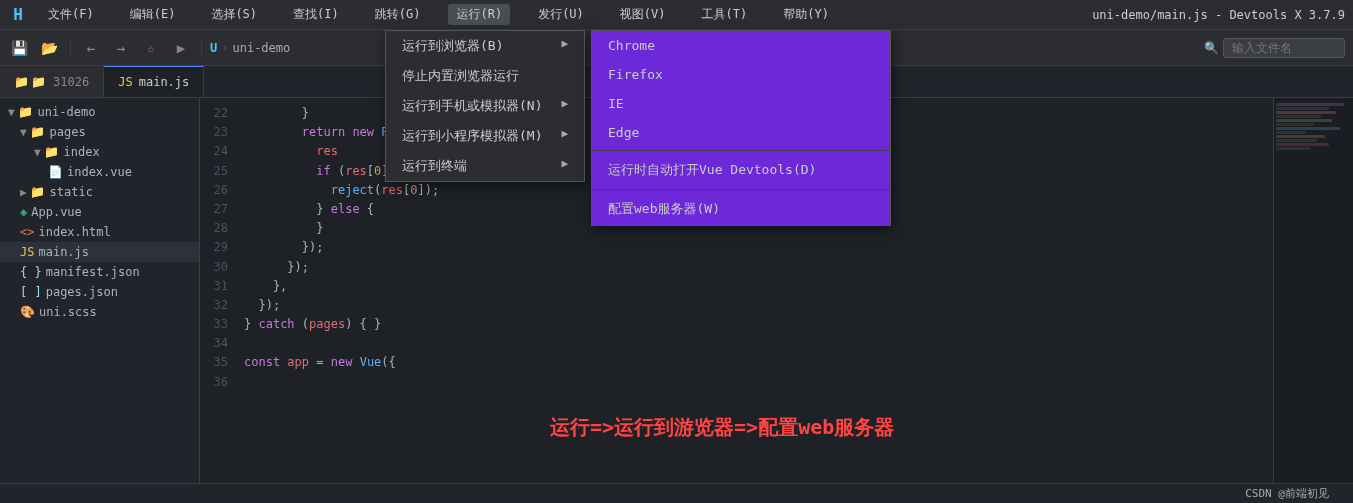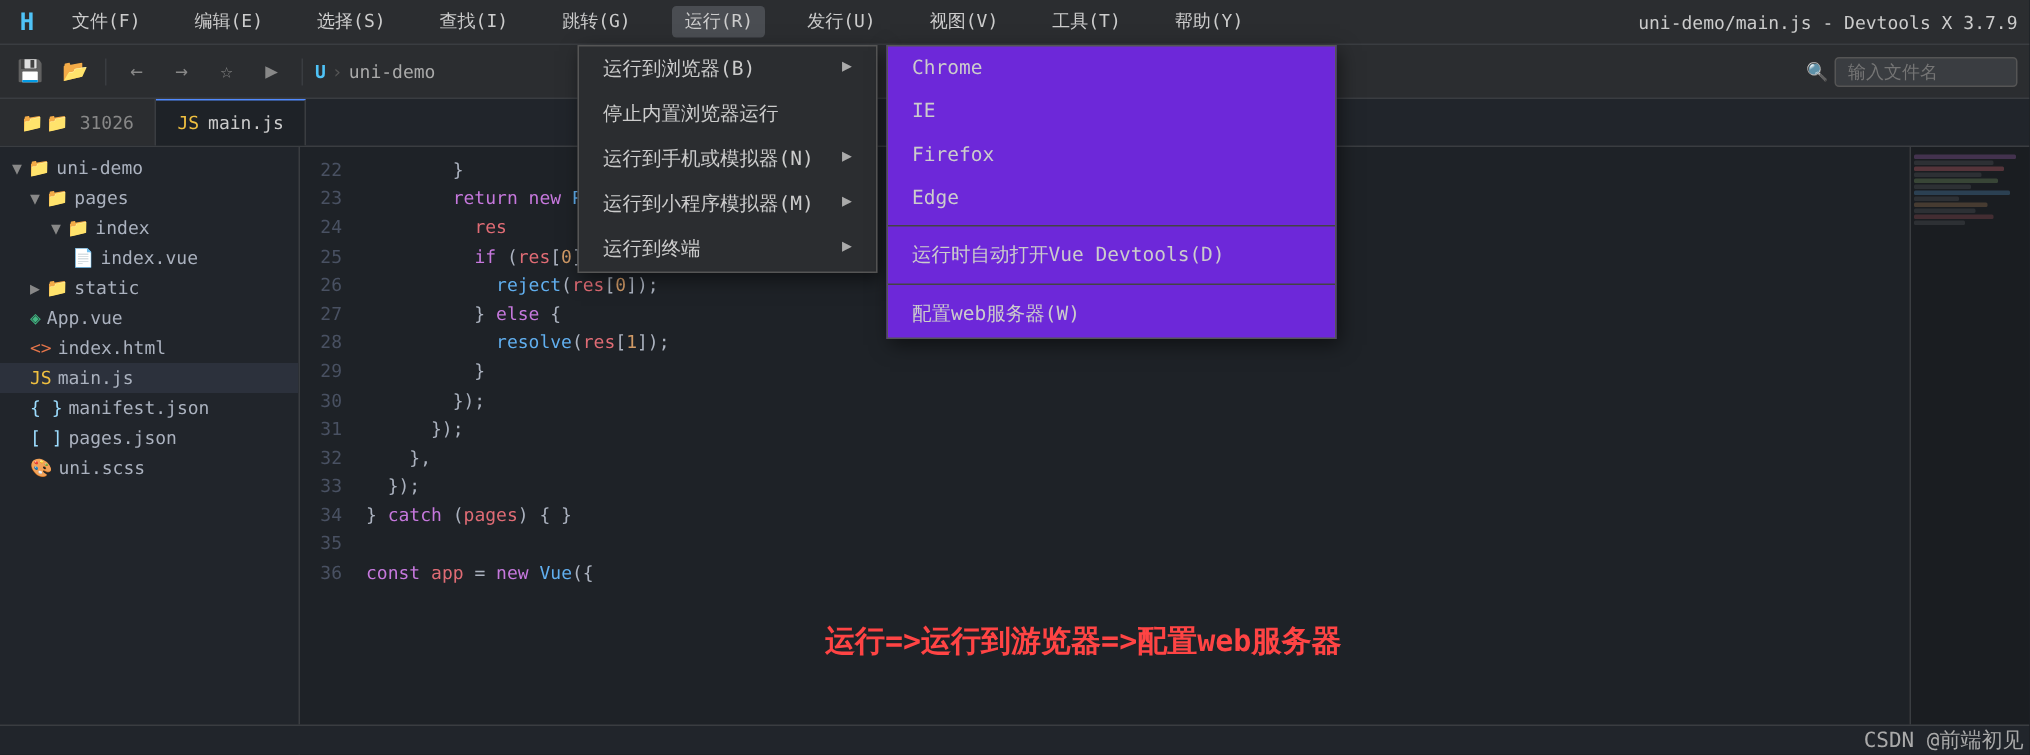--- a/index.html
+++ b/index.html
@@ -284,22 +284,22 @@
       align-items: center;
       justify-content: space-between;
     }
 
     
     .status-bar {
       height: 20px;
       background: #21252b;
       display: flex;
       align-items: center;
-      padding: 0 4px;
-      font-size: 14px;
+      padding: 0 24px;
+      font-size: 11px;
       color: #666;
       border-top: 1px solid #3a3d41;
       position: absolute;
       bottom: 0;
       left: 0;
       right: 0;
       justify-content: center;
     }
     .status-right {
       margin-left: auto;
@@ -428,21 +428,20 @@
       <div>35</div>
       <div>36</div>
     </div>
     <div class="code-content">
       <div class="code-line"><span class="punc">        }</span></div>
       <div class="code-line"><span class="punc">        </span><span class="kw">return</span><span class="punc"> </span><span class="kw">new</span><span class="punc"> </span><span class="fn">Promise</span><span class="punc">((</span><span class="var">res</span><span class="punc">, </span><span class="var">rej</span><span class="punc">) =&gt; {</span></div>
       <div class="code-line"><span class="punc">          </span><span class="var">res</span></div>
       <div class="code-line"><span class="punc">          </span><span class="kw">if</span><span class="punc"> (</span><span class="var">res</span><span class="punc">[</span><span class="num">0</span><span class="punc">]) {</span></div>
       <div class="code-line"><span class="punc">            </span><span class="fn">reject</span><span class="punc">(</span><span class="var">res</span><span class="punc">[</span><span class="num">0</span><span class="punc">]);</span></div>
       <div class="code-line"><span class="punc">          } </span><span class="kw">else</span><span class="punc"> {</span></div>
-      <div class="code-line"><span class="punc">            </span><span class="fn">resolve</span><span class="punc">(</span><span class="var">res</span><span class="punc">[</span><span class="num">1</span><span class="punc">]);</span></div>
       <div class="code-line"><span class="punc">          }</span></div>
       <div class="code-line"><span class="punc">        });</span></div>
       <div class="code-line"><span class="punc">      });</span></div>
       <div class="code-line"><span class="punc">    },</span></div>
       <div class="code-line"><span class="punc">  });</span></div>
       <div class="code-line"><span class="punc">} </span><span class="kw">catch</span><span class="punc"> (</span><span class="var">pages</span><span class="punc">) { }</span></div>
       <div class="code-line">&nbsp;</div>
       <div class="code-line"><span class="kw">const</span><span class="punc"> </span><span class="var">app</span><span class="punc"> = </span><span class="kw">new</span><span class="punc"> </span><span class="fn">Vue</span><span class="punc">({</span></div>
 
       <div class="annotation-text">运行=&gt;运行到游览器=&gt;配置web服务器</div>
@@ -487,24 +486,24 @@
     <span>运行到终端</span>
     <span class="arrow">▶</span>
   </div>
 </div>
 
 <div class="submenu" style="top:30px; left:591px; min-width:300px;">
   <div class="submenu-item">
     <span>Chrome</span>
   </div>
   <div class="submenu-item">
+    <span>Firefox</span>
+  </div>
+  <div class="submenu-item">
     <span>IE</span>
-  </div>
-  <div class="submenu-item">
-    <span>Firefox</span>
   </div>
   <div class="submenu-item">
     <span>Edge</span>
   </div>
   <div class="dropdown-separator"></div>
   <div class="submenu-item">
     <span>运行时自动打开Vue Devtools(D)</span>
   </div>
   <div class="dropdown-separator"></div>
   <div class="submenu-item">

